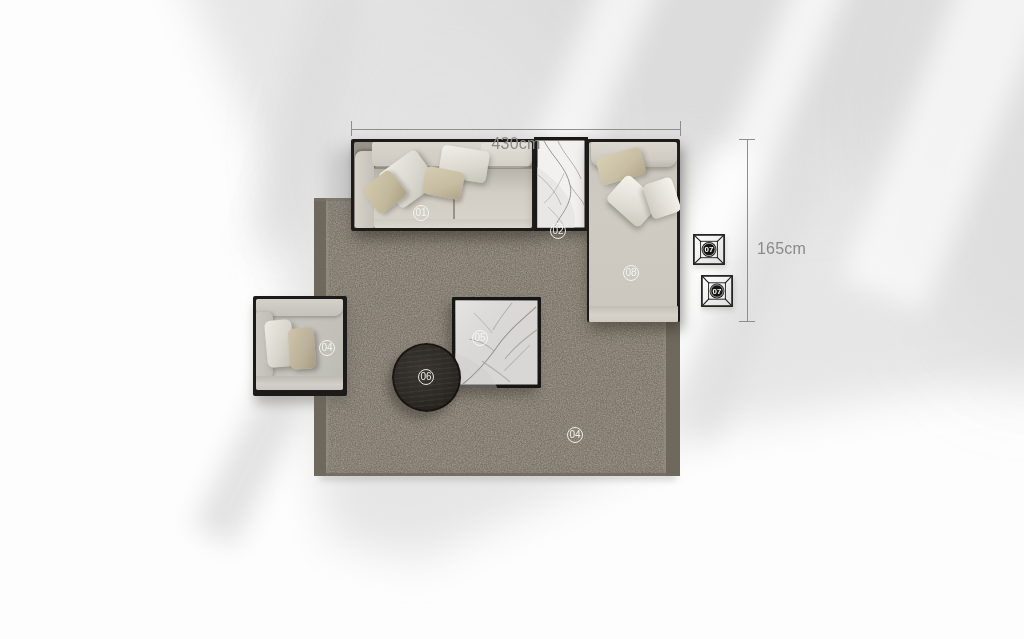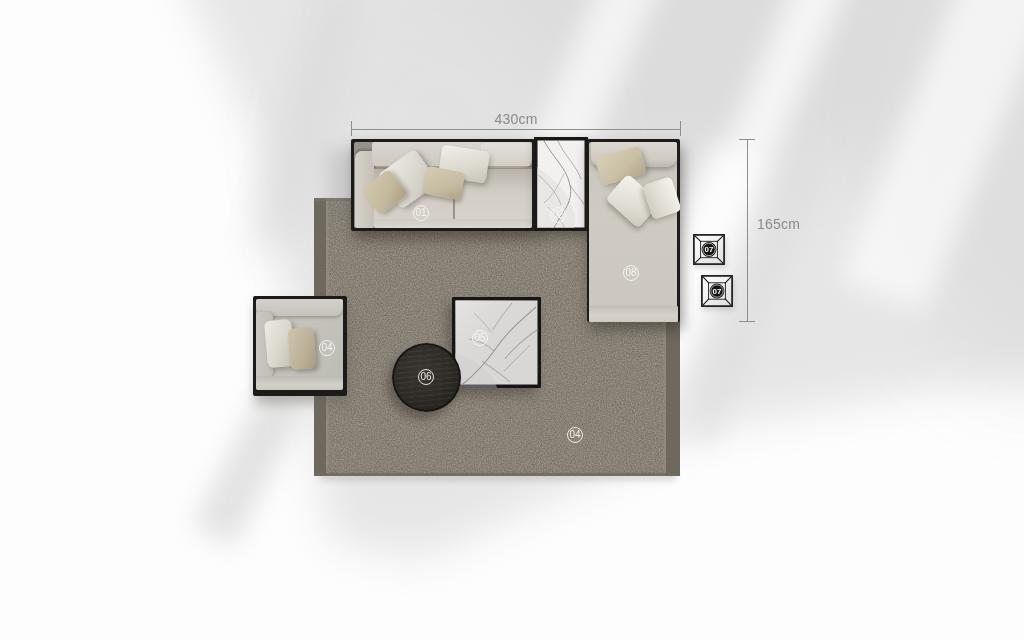--- a/index.html
+++ b/index.html
@@ -3,21 +3,21 @@
 <meta charset="utf-8">
 <style>
   html,body{margin:0;padding:0;}
   #stage{position:relative;width:1024px;height:639px;background:#fdfdfd;overflow:hidden;
     font-family:"Liberation Sans",sans-serif;}
   #stage *{position:absolute;box-sizing:border-box;}
   
   .bgwrap{left:0;top:0;width:1024px;height:639px;overflow:hidden;}
   
   .dl{background:#8e8e8e;}
-  .dtext{color:#8a8a8a;font-size:14px;letter-spacing:.2px;will-change:transform;}
+  .dtext{color:#8a8a8a;font-size:16px;letter-spacing:.2px;will-change:transform;margin-top:24px;}
   .lbl{width:16px;height:16px;border-radius:50%;border:1.3px solid rgba(248,247,242,.9);
     color:rgba(248,247,242,.95);font-size:10px;line-height:13px;text-align:center;will-change:transform;}
   .pil{border-radius:5px;}
   .t07{will-change:transform;box-shadow:1px 3px 5px rgba(80,78,72,.2);}
 </style>
 </head>
 <body>
 <div id="stage">
   <div class="bgwrap">
     <svg width="1024" height="639" style="left:0;top:0;">
@@ -189,19 +189,19 @@
   <div class="dl" style="left:351px;top:121px;width:1px;height:15px;"></div>
   <div class="dl" style="left:680px;top:121px;width:1px;height:15px;"></div>
   <div class="dtext" style="left:466px;top:110.5px;width:100px;text-align:center;">430cm</div>
 
   <div class="dl" style="left:747px;top:139px;width:1px;height:183px;"></div>
   <div class="dl" style="left:739px;top:139px;width:16px;height:1px;"></div>
   <div class="dl" style="left:739px;top:321px;width:16px;height:1px;"></div>
   <div class="dtext" style="left:757px;top:215.5px;">165cm</div>
 
   <div class="lbl" style="left:413px;top:205px;">01</div>
-  <div class="lbl" style="left:550px;top:207px;">02</div>
+  <div class="lbl" style="left:550px;top:223px;">02</div>
   <div class="lbl" style="left:623px;top:265px;">08</div>
   <div class="lbl" style="left:319px;top:340px;">04</div>
   <div class="lbl" style="left:472px;top:330px;">05</div>
   <div class="lbl" style="left:418px;top:369px;">06</div>
   <div class="lbl" style="left:567px;top:427px;">04</div>
 </div>
 
 </body></html>

